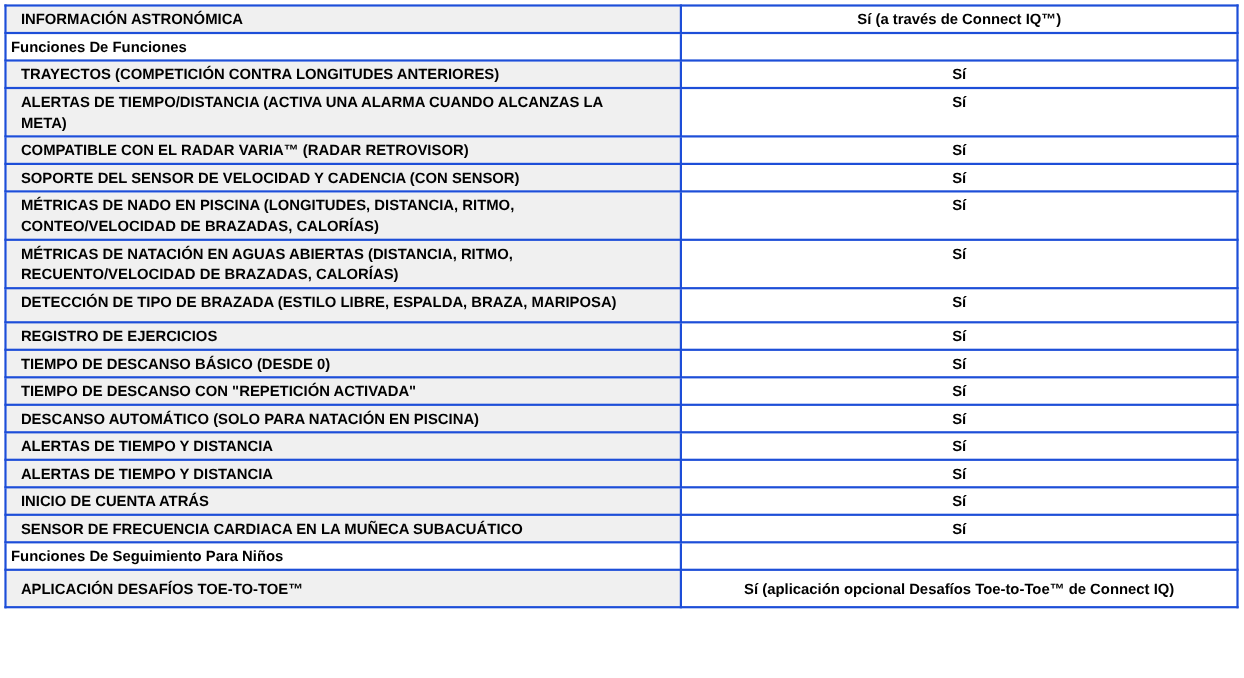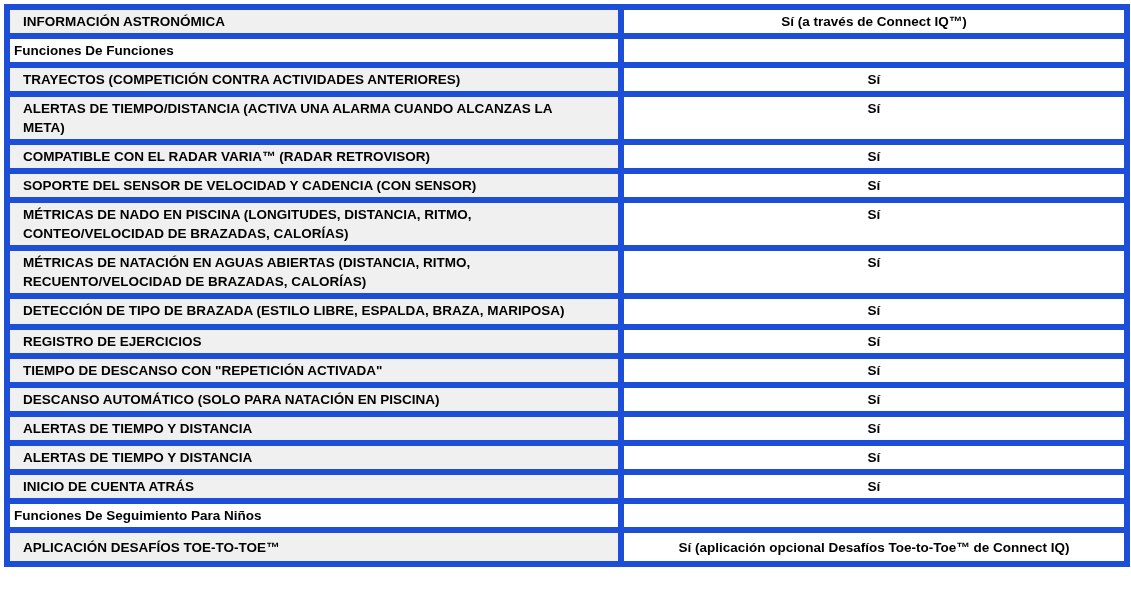--- a/index.html
+++ b/index.html
@@ -13,21 +13,21 @@
   table.features {
     border-collapse: collapse;
     table-layout: fixed;
     width: 1120px;
     margin: 4px 0 0 4px;
     border: 2px solid #000000;
   }
   col.c-label { width: 614px; }
   col.c-value { width: 506px; }
   td {
-    border: 6px solid #1d4ed8;
+    border: 2px solid #1d4ed8;
     font-family: "Liberation Sans", "DejaVu Sans", sans-serif;
     font-weight: bold;
     font-size: 13.5px;
     line-height: 19px;
     color: #000000;
     vertical-align: top;
     padding: 2px 6px 2px 6px;
     overflow: hidden;
   }
   td.label { background: #f0f0f0; padding-left: 13px; }
@@ -51,21 +51,21 @@
   <tbody>
     <tr class="single">
       <td class="label"><span>INFORMACIÓN ASTRONÓMICA</span></td>
       <td class="value"><span>Sí (a través de Connect IQ™)</span></td>
     </tr>
     <tr class="section single">
       <td class="label"><span>Funciones De Funciones</span></td>
       <td class="value"><span></span></td>
     </tr>
     <tr class="single">
-      <td class="label"><span>TRAYECTOS (COMPETICIÓN CONTRA ACTIVIDADES ANTERIORES)</span></td>
+      <td class="label"><span>TRAYECTOS (COMPETICIÓN CONTRA LONGITUDES ANTERIORES)</span></td>
       <td class="value"><span>Sí</span></td>
     </tr>
     <tr class="double">
       <td class="label"><span>ALERTAS DE TIEMPO/DISTANCIA (ACTIVA UNA ALARMA CUANDO ALCANZAS LA META)</span></td>
       <td class="value"><span>Sí</span></td>
     </tr>
     <tr class="single">
       <td class="label"><span>COMPATIBLE CON EL RADAR VARIA™ (RADAR RETROVISOR)</span></td>
       <td class="value"><span>Sí</span></td>
     </tr>
@@ -83,39 +83,47 @@
     </tr>
     <tr class="double">
       <td class="label"><span>DETECCIÓN DE TIPO DE BRAZADA (ESTILO LIBRE, ESPALDA, BRAZA, MARIPOSA)</span></td>
       <td class="value"><span>Sí</span></td>
     </tr>
     <tr class="single">
       <td class="label"><span>REGISTRO DE EJERCICIOS</span></td>
       <td class="value"><span>Sí</span></td>
     </tr>
     <tr class="single">
+      <td class="label"><span>TIEMPO DE DESCANSO BÁSICO (DESDE 0)</span></td>
+      <td class="value"><span>Sí</span></td>
+    </tr>
+    <tr class="single">
       <td class="label"><span>TIEMPO DE DESCANSO CON "REPETICIÓN ACTIVADA"</span></td>
       <td class="value"><span>Sí</span></td>
     </tr>
     <tr class="single">
       <td class="label"><span>DESCANSO AUTOMÁTICO (SOLO PARA NATACIÓN EN PISCINA)</span></td>
       <td class="value"><span>Sí</span></td>
     </tr>
     <tr class="single">
       <td class="label"><span>ALERTAS DE TIEMPO Y DISTANCIA</span></td>
       <td class="value"><span>Sí</span></td>
     </tr>
     <tr class="single">
       <td class="label"><span>ALERTAS DE TIEMPO Y DISTANCIA</span></td>
       <td class="value"><span>Sí</span></td>
     </tr>
     <tr class="single">
       <td class="label"><span>INICIO DE CUENTA ATRÁS</span></td>
       <td class="value"><span>Sí</span></td>
     </tr>
+    <tr class="single">
+      <td class="label"><span>SENSOR DE FRECUENCIA CARDIACA EN LA MUÑECA SUBACUÁTICO</span></td>
+      <td class="value"><span>Sí</span></td>
+    </tr>
     <tr class="section single">
       <td class="label"><span>Funciones De Seguimiento Para Niños</span></td>
       <td class="value"><span></span></td>
     </tr>
     <tr class="tall">
       <td class="label"><span>APLICACIÓN DESAFÍOS TOE-TO-TOE™</span></td>
       <td class="value"><span>Sí (aplicación opcional Desafíos Toe-to-Toe™ de Connect IQ)</span></td>
     </tr>
   </tbody>
 </table>

